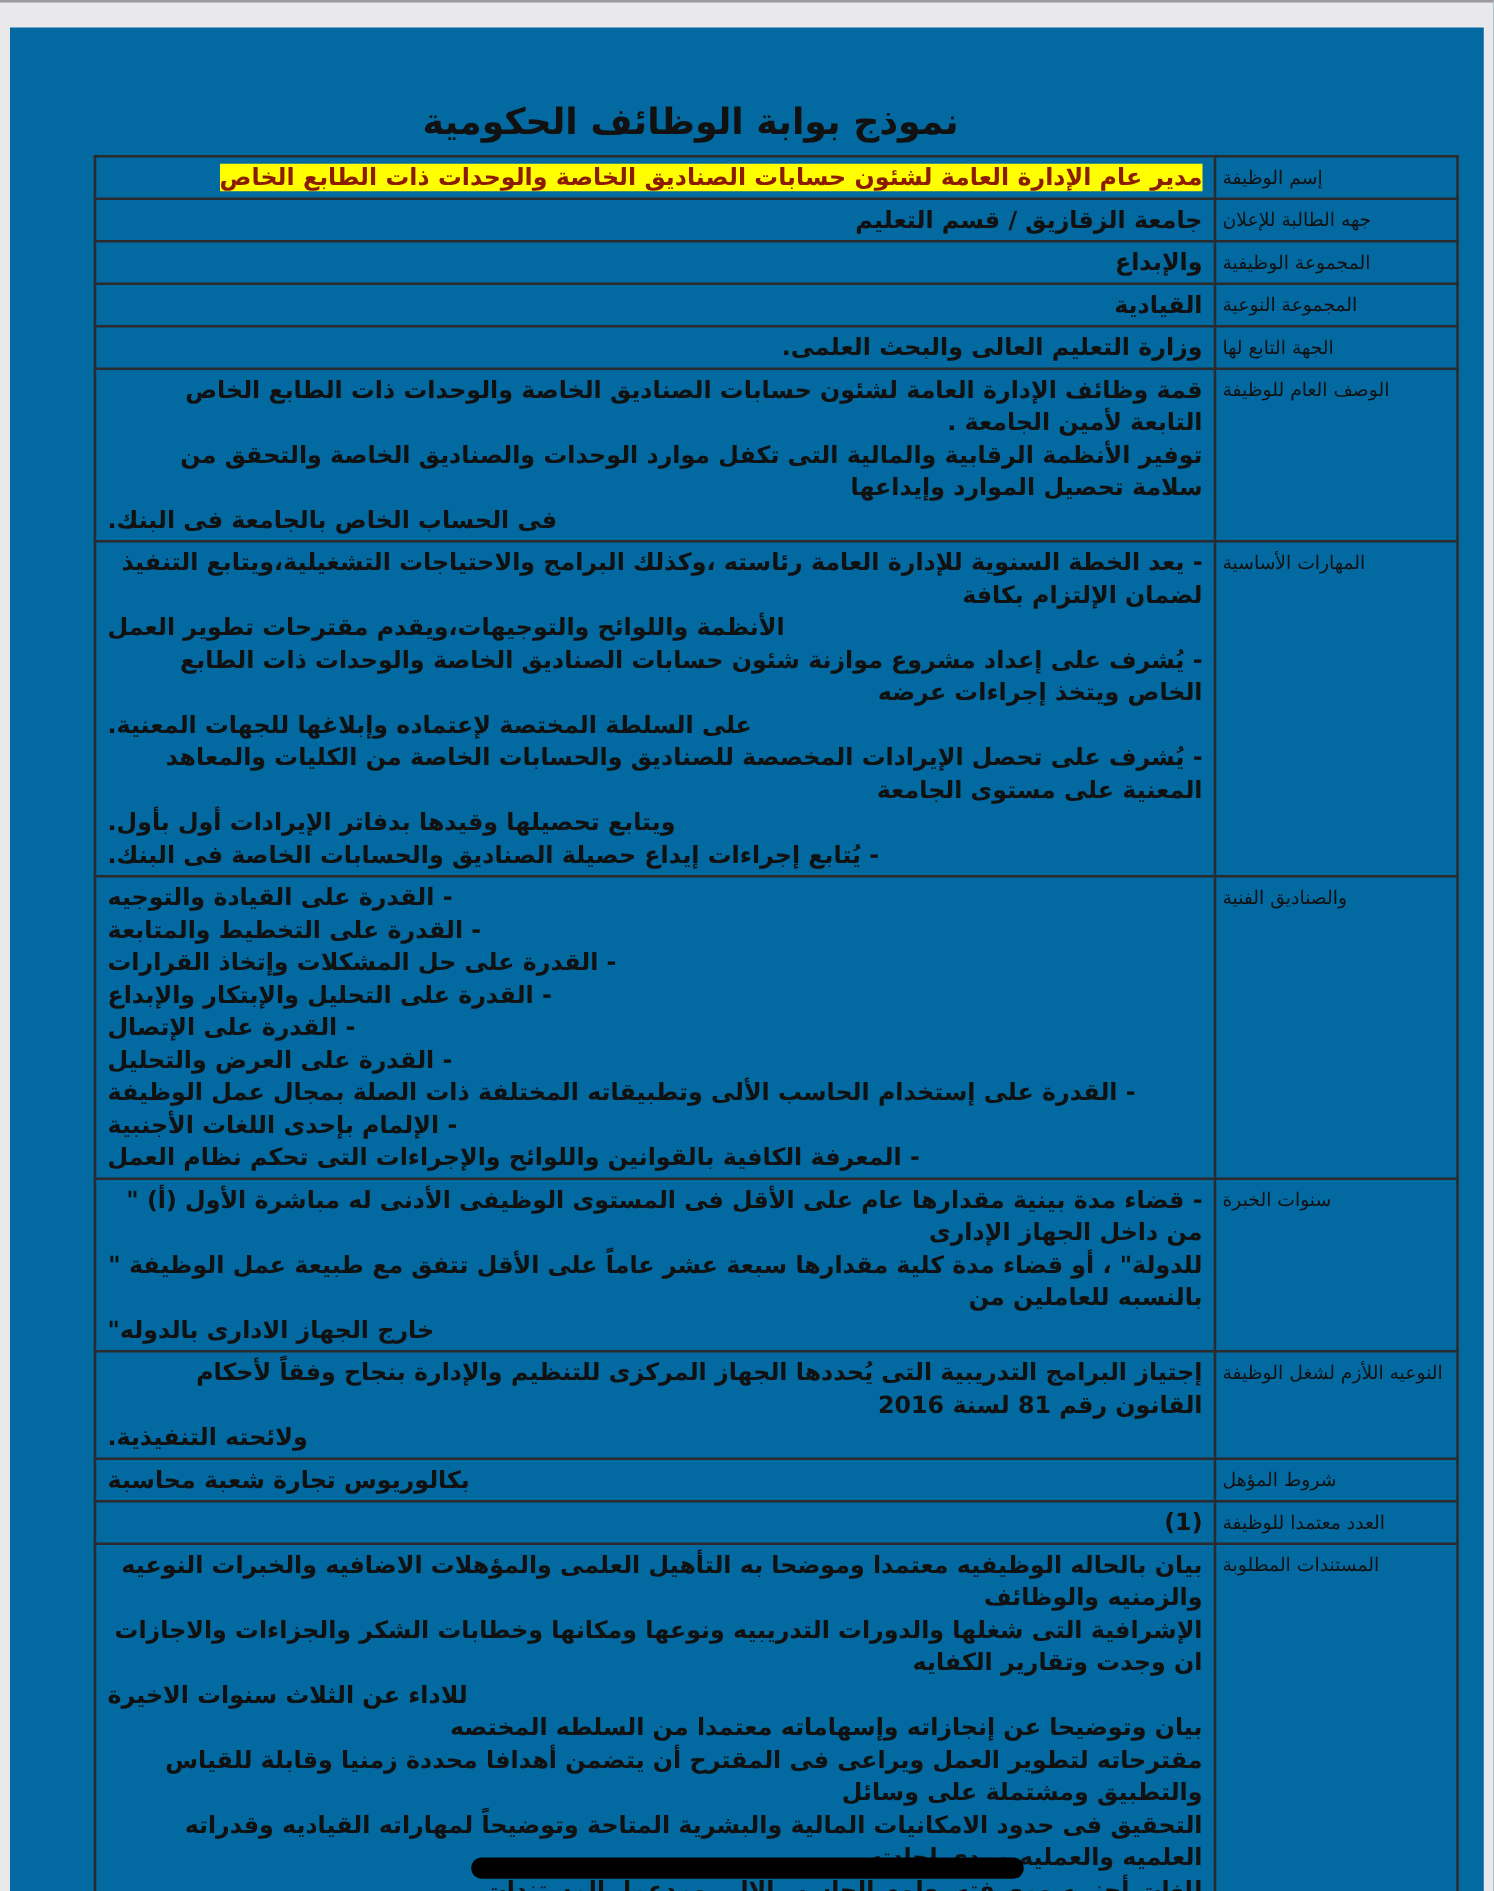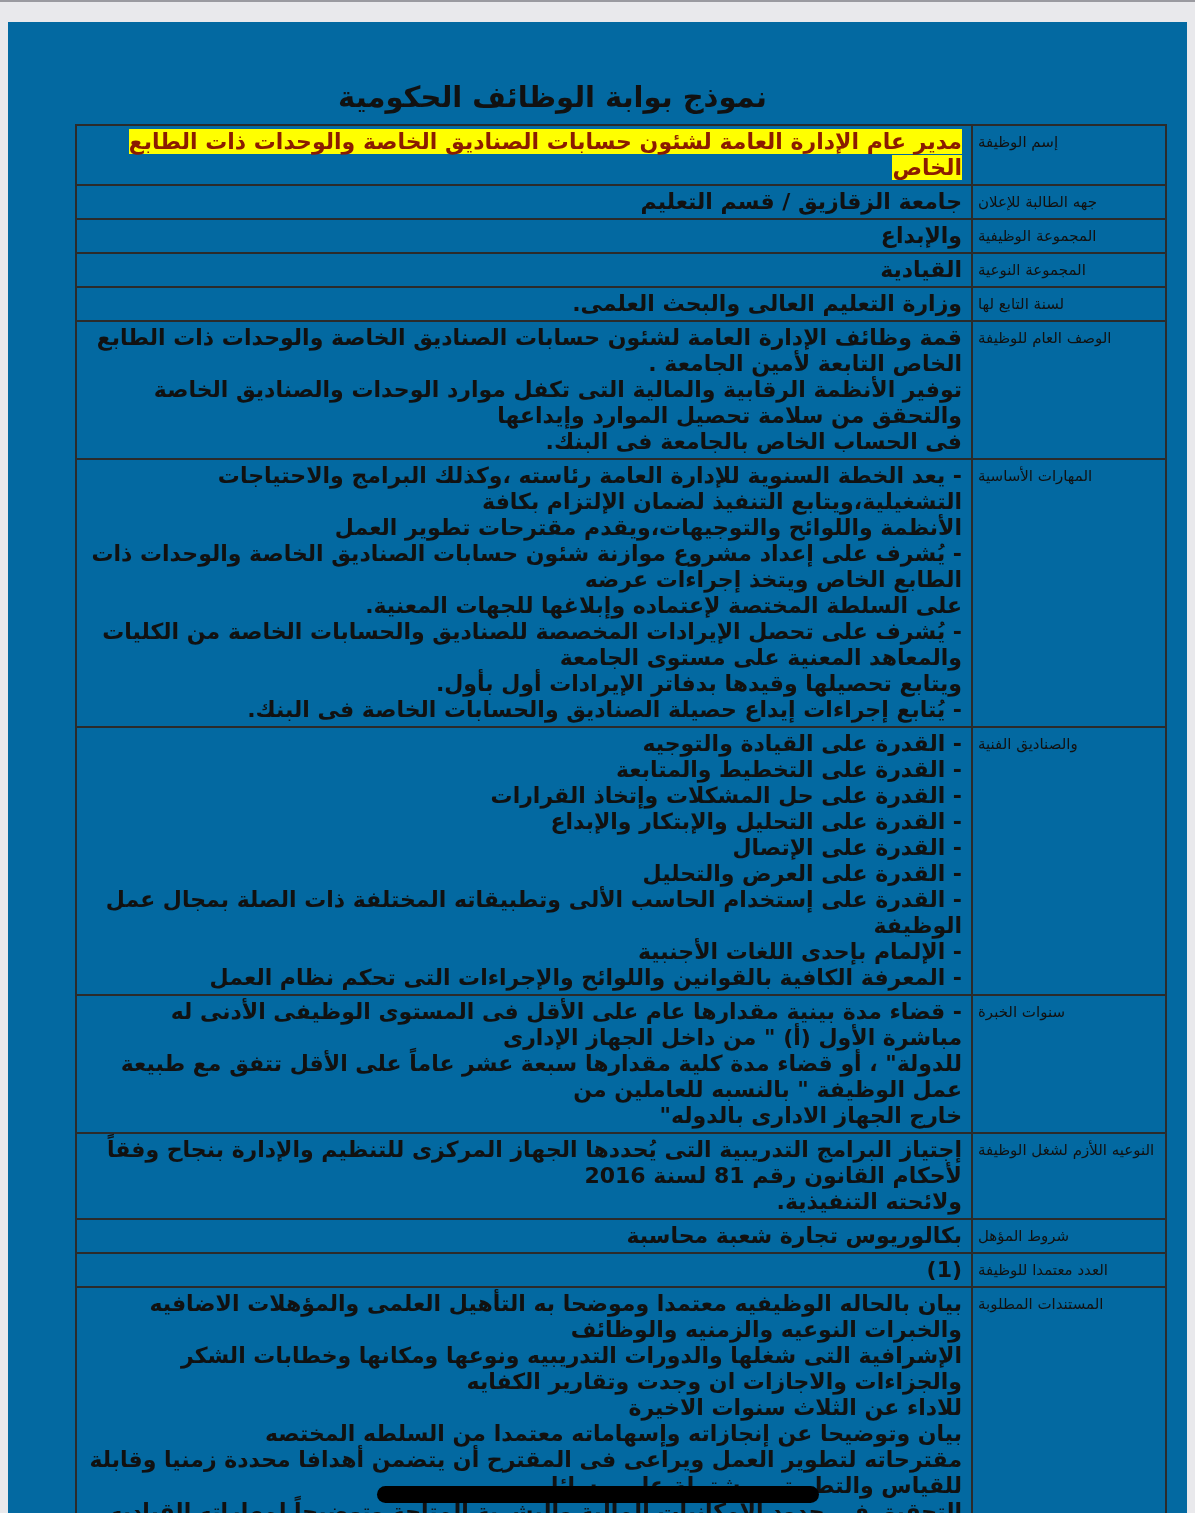--- a/index.html
+++ b/index.html
@@ -24,25 +24,25 @@
     table-layout:fixed;
   }
   .tbl td{
     border:2px solid #2b2b2b;vertical-align:top;color:#111;
   }
   td.lbl{
     width:182px;text-align:left;font-weight:normal;font-size:15px;
     padding:4px 5px;line-height:24px;
   }
   td.val{
-    font-weight:bold;font-size:22px;padding:3px 9px;line-height:26px;
+    font-weight:bold;font-size:19px;padding:3px 9px;line-height:26px;
   }
   .line{min-height:26px;}
   .a-right{text-align:right;}
-  .a-center{text-align:right;}
+  .a-center{text-align:left;}
   .hl{background:#ffff00;color:#8b1c00;}
   .home-indicator{
     position:absolute;left:377px;top:1486px;width:442px;height:17px;
     border-radius:9px;background:#000;
   }
 </style>
 </head>
 <body>
 
 <div class="top-edge"></div>
@@ -76,21 +76,21 @@
           </tr>
 
           <tr>
             <td class="lbl">المجموعة النوعية</td>
             <td class="val">
               <div class="line a-right"><span>القيادية</span></div>
             </td>
           </tr>
 
           <tr>
-            <td class="lbl">لسنة التابع لها</td>
+            <td class="lbl">الجهة التابع لها</td>
             <td class="val">
               <div class="line a-right"><span>وزارة التعليم العالى والبحث العلمى.</span></div>
             </td>
           </tr>
 
           <tr>
             <td class="lbl">الوصف العام للوظيفة</td>
             <td class="val">
               <div class="line a-right"><span>قمة وظائف الإدارة العامة لشئون حسابات الصناديق الخاصة والوحدات ذات الطابع الخاص التابعة لأمين الجامعة .</span></div>
               <div class="line a-right"><span>توفير الأنظمة الرقابية والمالية التى تكفل موارد الوحدات والصناديق الخاصة والتحقق من سلامة تحصيل الموارد وإيداعها</span></div>

